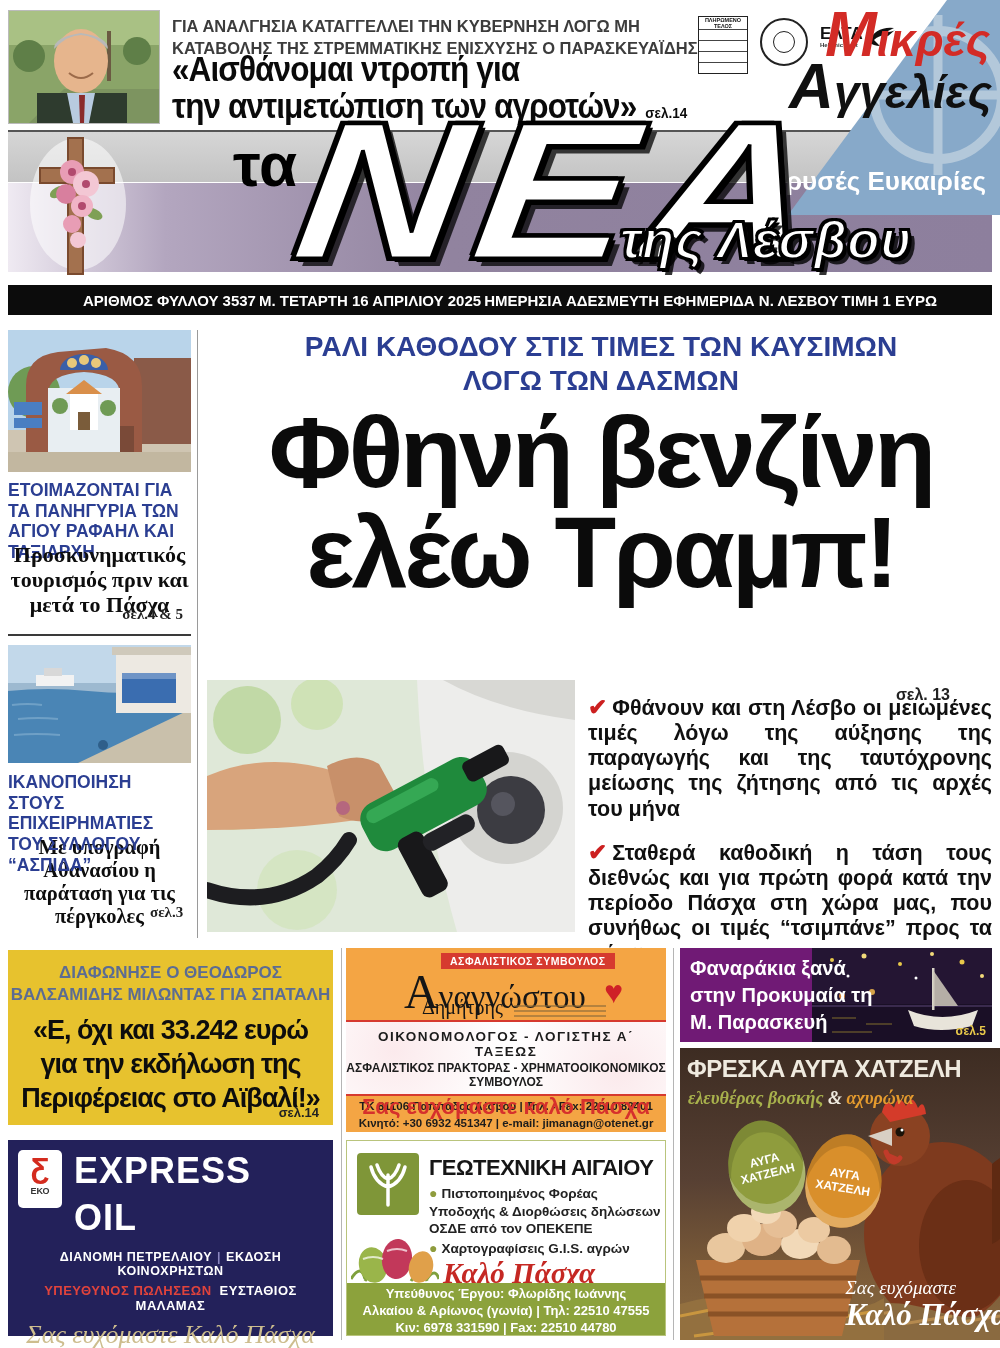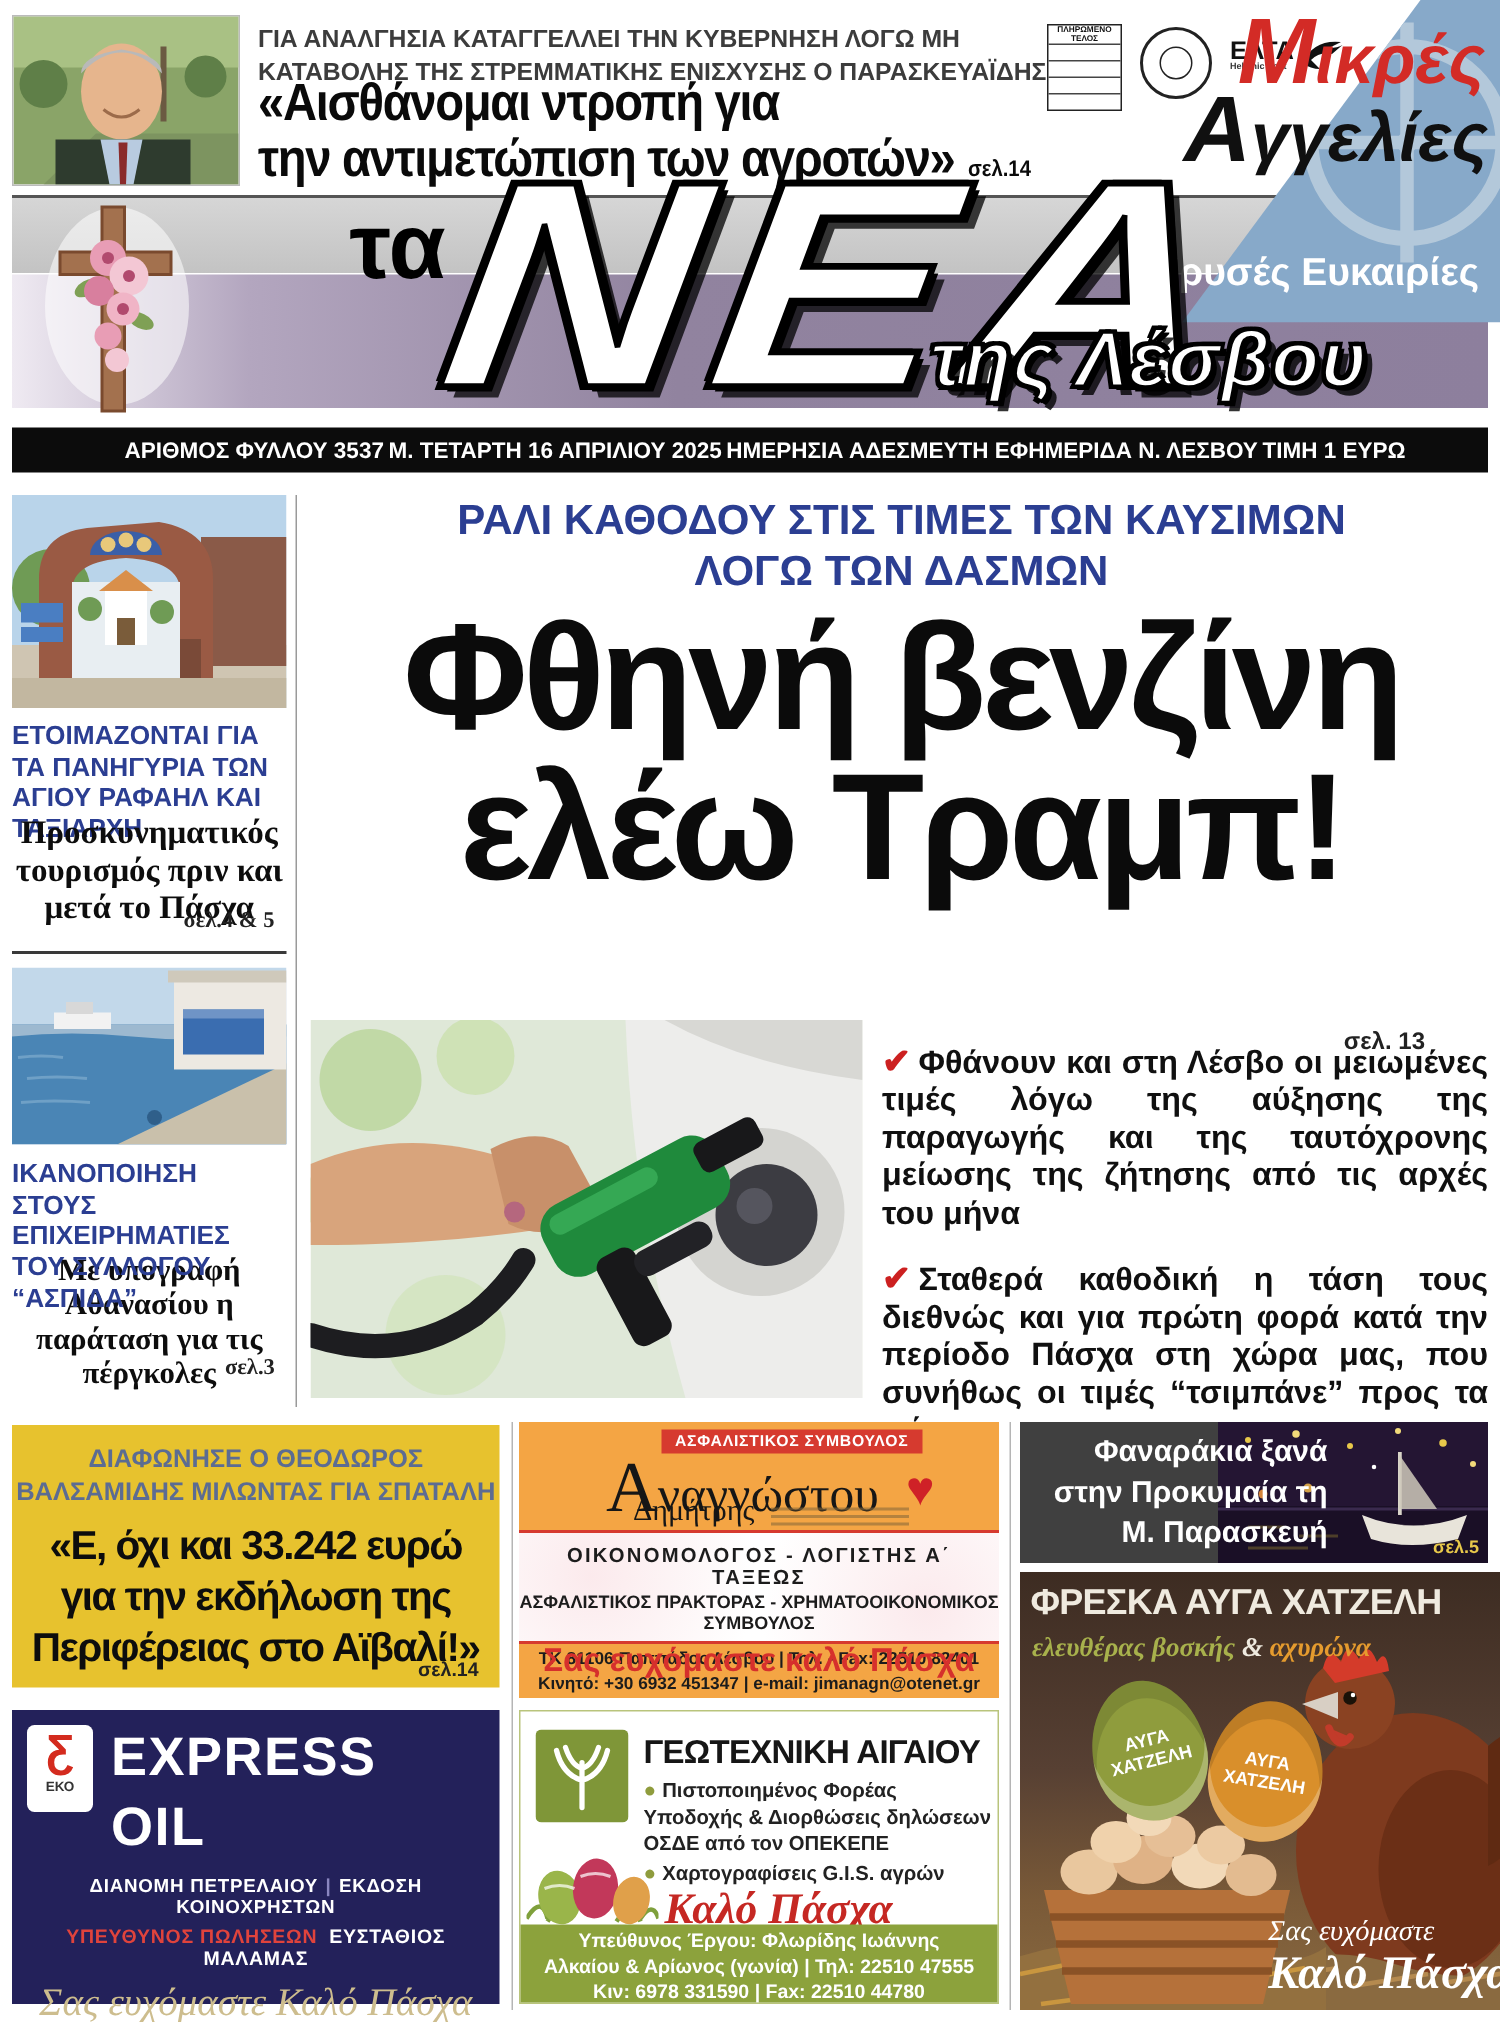--- a/index.html
+++ b/index.html
@@ -124,21 +124,21 @@
   .geo-bullets{position:absolute;left:82px;top:44px;width:232px;font-size:13.5px;font-weight:600;color:#222;line-height:1.28;}
   .geo-bullets .b{margin-bottom:3px;}
   .geo-dot{color:#8f9c3d;font-size:14px;margin-right:4px;}
   .geo-wish{position:absolute;left:96px;top:116px;font-family:"Liberation Serif",serif;font-style:italic;
             font-weight:700;font-size:29px;color:#c52823;}
   .geo-eggs{position:absolute;left:4px;top:88px;}
   .geo-band{position:absolute;left:0;bottom:0;width:100%;height:52px;background:#8ca23c;color:#fff;
             text-align:center;font-size:13px;font-weight:700;line-height:1.3;padding-top:3px;box-sizing:border-box;}
 
   
-  .ad-fanar{left:680px;top:948px;width:312px;height:94px;background:#404040;overflow:hidden;text-align:right;}
+  .ad-fanar{left:680px;top:948px;width:312px;height:94px;background:#701a75;overflow:hidden;}
   .fan-head{position:absolute;left:10px;top:7px;width:195px;font-size:20px;font-weight:700;color:#fff;line-height:1.35;}
   .fan-ref{position:absolute;right:6px;bottom:4px;font-size:12px;font-weight:700;color:#e8c84a;}
 
   
   .ad-eggs{left:680px;top:1048px;width:312px;height:292px;overflow:hidden;
            background:linear-gradient(180deg,#3d2c22 0%,#574033 45%,#7a5a38 75%,#8a6a40 100%);padding-left:24px;}
   .egg-title{position:absolute;left:7px;top:7px;font-size:24px;font-weight:900;color:#efeadf;letter-spacing:-.5px;}
   .egg-sub{position:absolute;left:8px;top:40px;font-family:"Liberation Serif",serif;font-style:italic;
            font-size:18px;font-weight:700;}
   .egg-sub .g{color:#a8b14c;font-style:italic;} .egg-sub .w{color:#efeadf;} .egg-sub .o{color:#e59b2e;}

